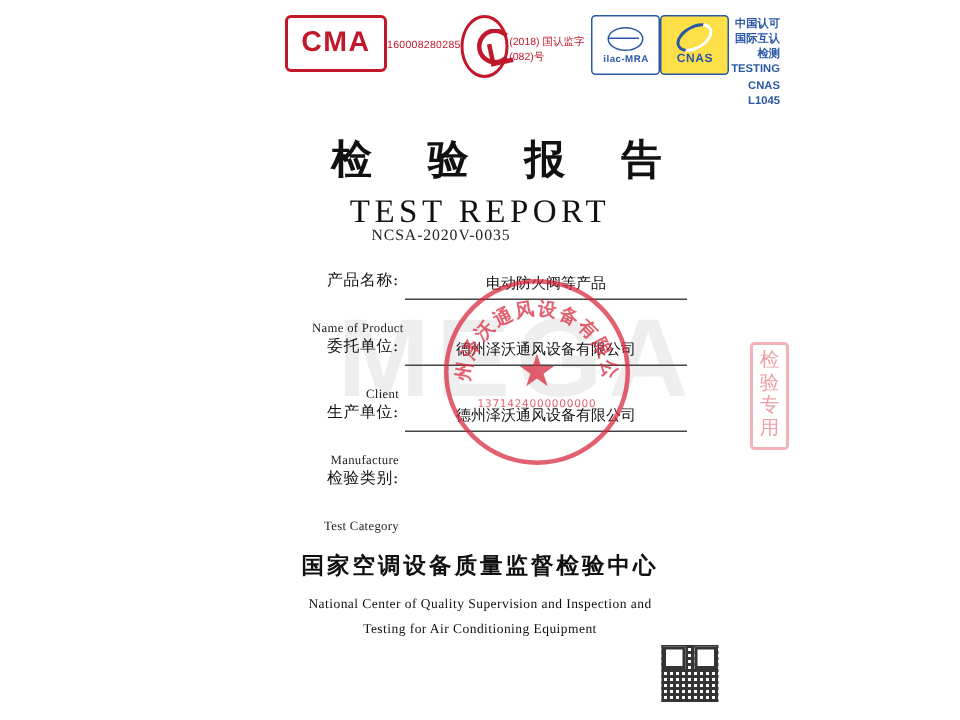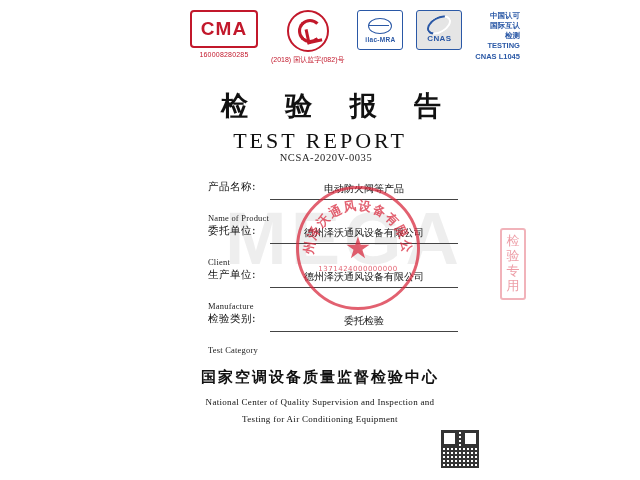--- a/index.html
+++ b/index.html
@@ -27,21 +27,21 @@
     top: 10px;
     left: 190px;
     width: 330px;
     height: 62px;
     display: flex;
     align-items: flex-start;
     justify-content: space-between;
   }
   .logo-cell {
     display: flex;
-    flex-direction: column;
+    flex-direction: row;
     align-items: center;
     justify-content: center;
   }
 
   
   .cma-mark {
     width: 64px;
     height: 34px;
     border: 2px solid #c2182b;
     border-radius: 4px;
@@ -137,21 +137,21 @@
     letter-spacing: .3px;
     margin-top: 2px;
   }
 
   
   .cnas-mark {
     width: 44px;
     height: 38px;
     border: 1px solid #2a58a6;
     border-radius: 3px;
-    background: #e5e5e5;
+    background: #fde047;
     display: flex;
     flex-direction: column;
     align-items: center;
     justify-content: center;
   }
   .cnas-swoosh {
     width: 22px;
     height: 12px;
     border: 2px solid #2a58a6;
     border-radius: 50%;
@@ -208,39 +208,39 @@
   .report-no {
     position: absolute;
     top: 152px;
     left: 0;
     width: 588px;
     text-align: center;
     font-family: "Liberation Serif", serif;
     font-size: 10.5px;
     letter-spacing: .6px;
     color: #222;
-    margin-left: 32px;
   }
 
   
   .fields {
     position: absolute;
     top: 180px;
     left: 208px;
     width: 250px;
   }
   .field-row {
     position: relative;
     height: 44px;
   }
   .field-label {
     position: absolute;
     left: 0;
     top: 0;
     width: 58px;
+    text-align: right;
   }
   .label-cn {
     font-family: "DejaVu Serif", serif;
     font-size: 10.5px;
     color: #111;
     letter-spacing: .5px;
     white-space: nowrap;
   }
   .label-en {
     font-family: Liberation Serif, serif;
@@ -463,21 +463,20 @@
         <div class="label-en">Manufacture</div>
       </div>
       <div class="field-value">德州泽沃通风设备有限公司</div>
     </div>
 
     <div class="field-row">
       <div class="field-label">
         <div class="label-cn">检验类别:</div>
         <div class="label-en">Test Category</div>
       </div>
-      <div class="field-value">委托检验</div>
     </div>
 
   </div>
 
   <div class="seal">
     <svg class="seal-arc-text" viewBox="0 0 118 118">
       <defs>
         <path id="sealArc" d="M 14,66 A 45,45 0 0 1 104,66" fill="none"></path>
       </defs>
       <text>

